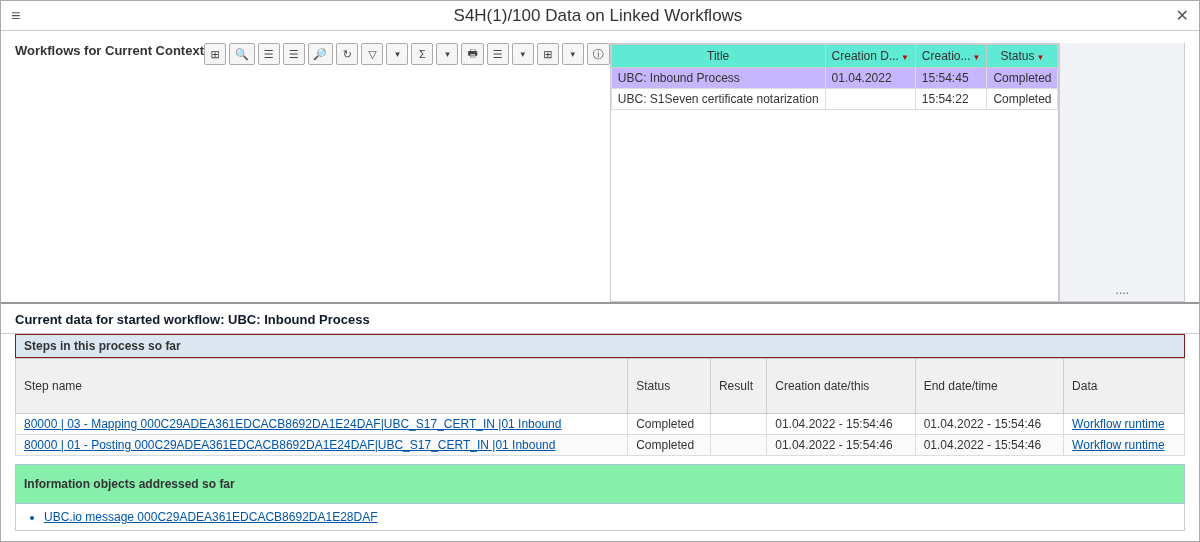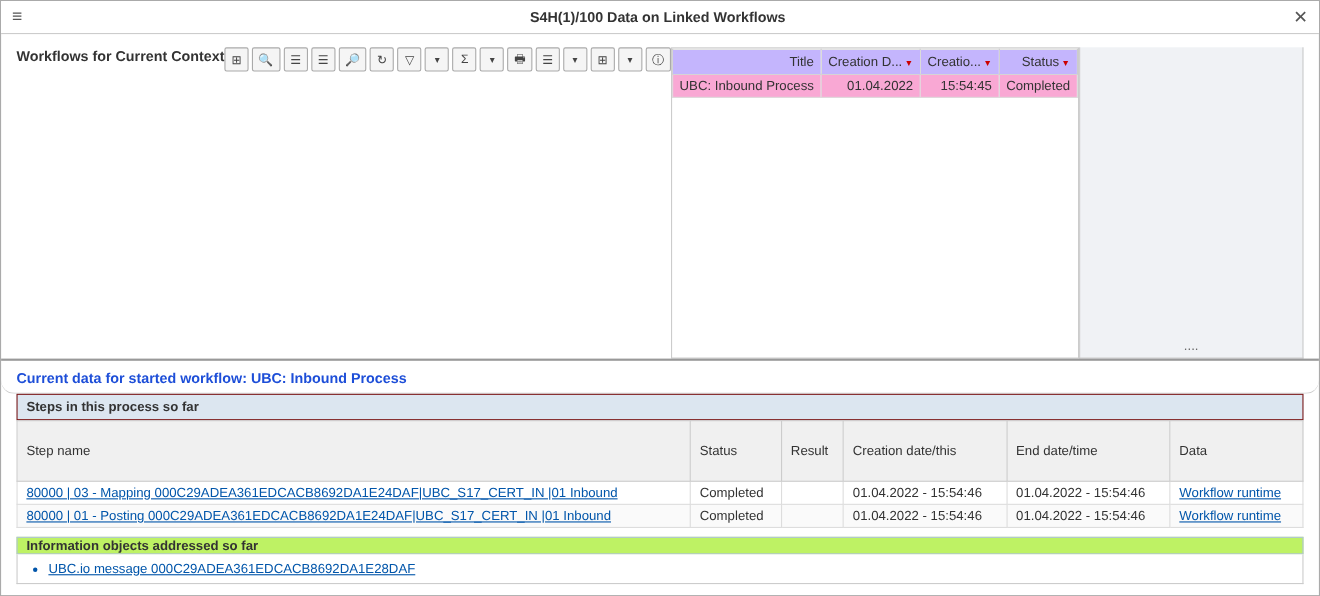--- a/index.html
+++ b/index.html
@@ -25,23 +25,22 @@
       align-items: center;
       justify-content: space-between;
       background: #fff;
       border-bottom: 1px solid #ccc;
       padding: 6px 10px;
       height: 30px;
     }
     .title-bar-title {
       flex: 1;
       text-align: center;
-      font-size: 13px;
-      color: #333;
-      font-weight: bold;
+      font-size: 17px;
+      color: #333;
     }
     .title-bar-menu {
       font-size: 16px;
       cursor: pointer;
       color: #555;
     }
     .title-bar-close {
       font-size: 16px;
       cursor: pointer;
       color: #555;
@@ -83,42 +82,41 @@
       border: 1px solid #ccc;
       overflow: hidden;
       flex-shrink: 0;
     }
     .data-table {
       width: 100%;
       border-collapse: collapse;
       font-size: 12px;
     }
     .data-table th {
-      background: #c4b5fd;
+      background: #5eead4;
       border: 1px solid #ccc;
       padding: 4px 6px;
-      text-align: right;
+      text-align: center;
       font-weight: normal;
       color: #333;
       white-space: nowrap;
       position: relative;
     }
     .data-table th .sort-icon {
       font-size: 8px;
       color: #c00;
       margin-left: 2px;
     }
     .data-table td {
       border: 1px solid #ddd;
       padding: 3px 6px;
       color: #333;
     }
     .data-table tr.selected td {
-      background: #f9a8d4;
-      text-align: right;
+      background: #c4b5fd;
     }
     .spacer-area {
       flex: 1;
       background: #f0f2f5;
       border: 1px solid #ccc;
       border-top: none;
       min-height: 100px;
       display: flex;
       align-items: flex-end;
       justify-content: center;
@@ -130,25 +128,24 @@
       font-size: 12px;
     }
     .bottom-panel {
       border-top: 2px solid #999;
       margin-top: 0;
       padding: 0 0 10px 0;
     }
     .bottom-panel-title {
       font-size: 13px;
       font-weight: bold;
-      color: #1d4ed8;
+      color: #0f172a;
       padding: 8px 14px 6px 14px;
       border-bottom: 1px solid #ccc;
       margin-bottom: 0;
-      border-radius: 12px;
     }
     .sub-section {
       margin: 0 14px 8px 14px;
     }
     .sub-section-header {
       background: #dce6f0;
       border: 1px solid #7f1d1d;
       padding: 4px 8px;
       font-size: 12px;
       font-weight: bold;
@@ -180,23 +177,23 @@
     .link-text {
       color: #0055aa;
       text-decoration: underline;
       cursor: pointer;
       margin-top: 36px;
     }
     .info-section {
       margin: 0 14px 0 14px;
     }
     .info-section-header {
-      background: #bef264;
+      background: #86efac;
       border: 1px solid #b0c4d8;
-      padding: 0 8px;
+      padding: 12px 8px;
       font-size: 12px;
       font-weight: bold;
       color: #333;
     }
     .info-section-body {
       border: 1px solid #ccc;
       border-top: none;
       padding: 6px 8px;
       background: #fff;
     }
@@ -259,20 +256,26 @@
             <th>Creation D...<span class="sort-icon">▼</span></th>
             <th>Creatio...<span class="sort-icon">▼</span></th>
             <th>Status<span class="sort-icon">▼</span></th>
           </tr>
         </thead>
         <tbody id="workflows-tbody">
         <tr class="selected">
     <td>UBC: Inbound Process</td>
     <td>01.04.2022</td>
     <td>15:54:45</td>
+    <td>Completed</td>
+  </tr>
+            <tr>
+    <td>UBC: S1Seven certificate notarization</td>
+    <td></td>
+    <td>15:54:22</td>
     <td>Completed</td>
   </tr>
           </tbody>
       </table>
     </div>
 
     <div class="spacer-area">
       <span class="dots-expand">....</span>
     </div>
   </div>

